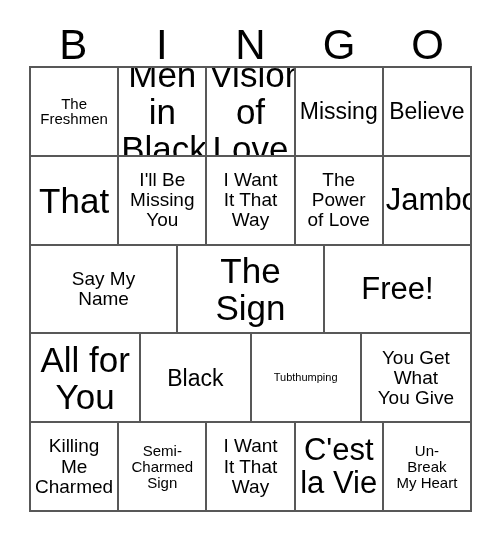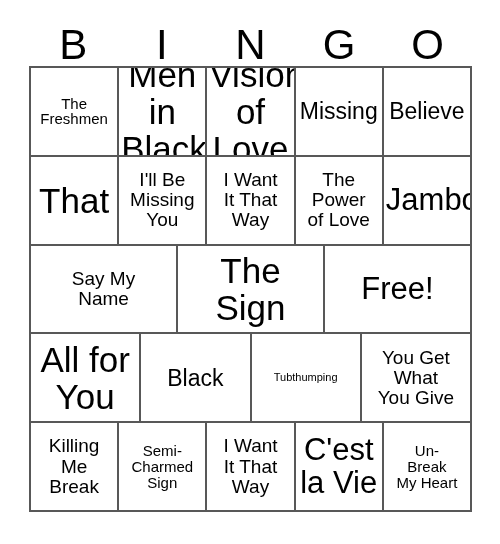--- a/index.html
+++ b/index.html
@@ -177,21 +177,21 @@
           <span class="cell-text">You Get
 What
 You Give</span>
         </div>
     </div>
 
     <div class="grid-row">
       <div class="cell fs-sm">
           <span class="cell-text">Killing
 Me
-Break</span>
+Charmed</span>
         </div>
       <div class="cell fs-xs">
           <span class="cell-text">Semi-
 Charmed
 Sign</span>
         </div>
       <div class="cell fs-sm">
           <span class="cell-text">I Want
 It That
 Way</span>

